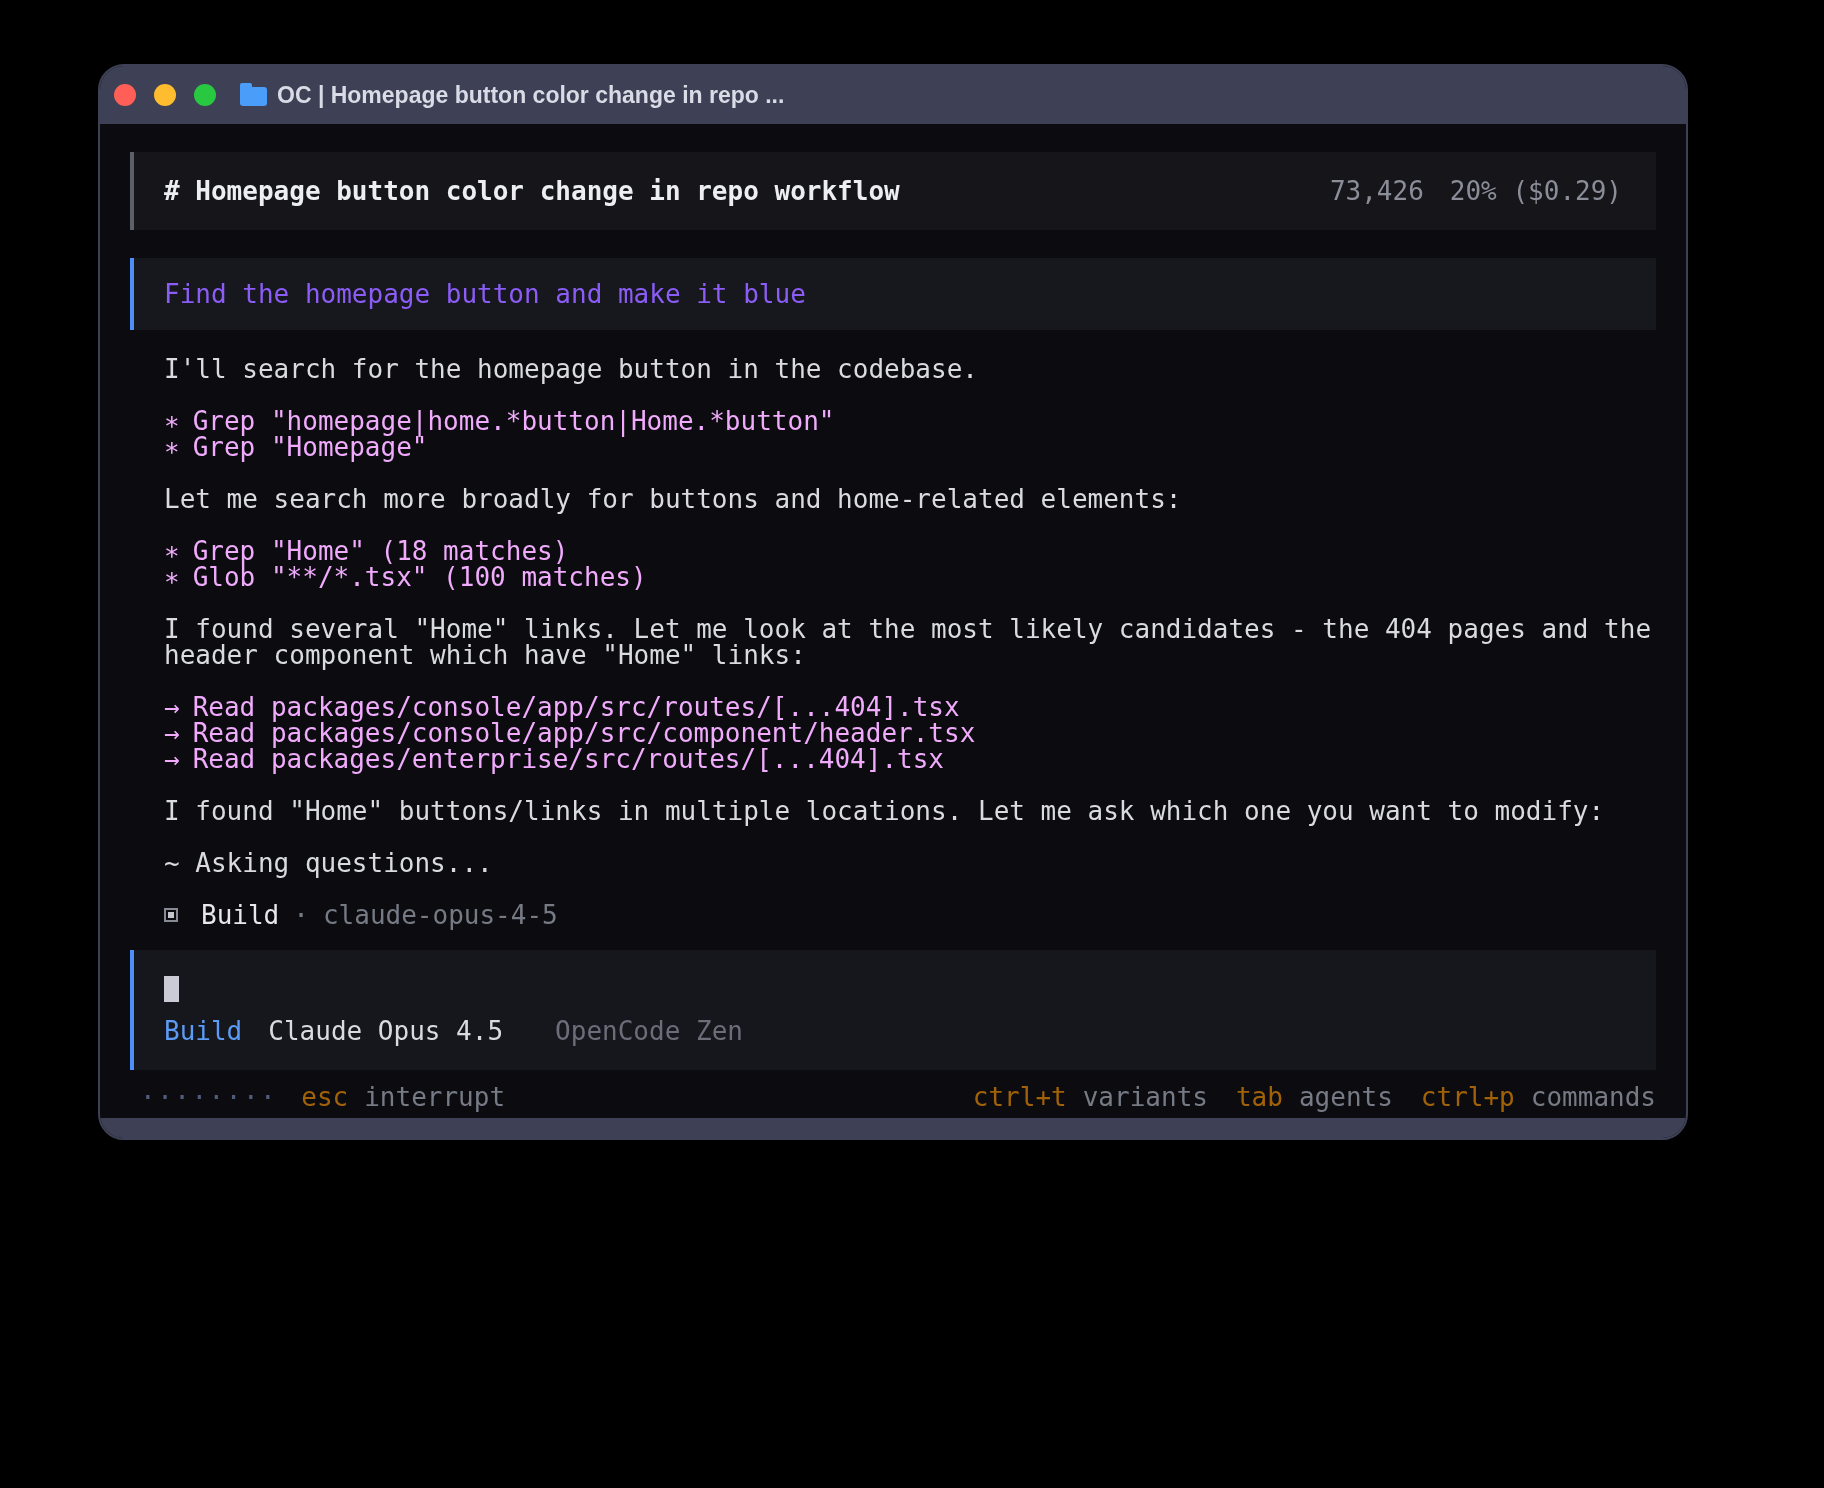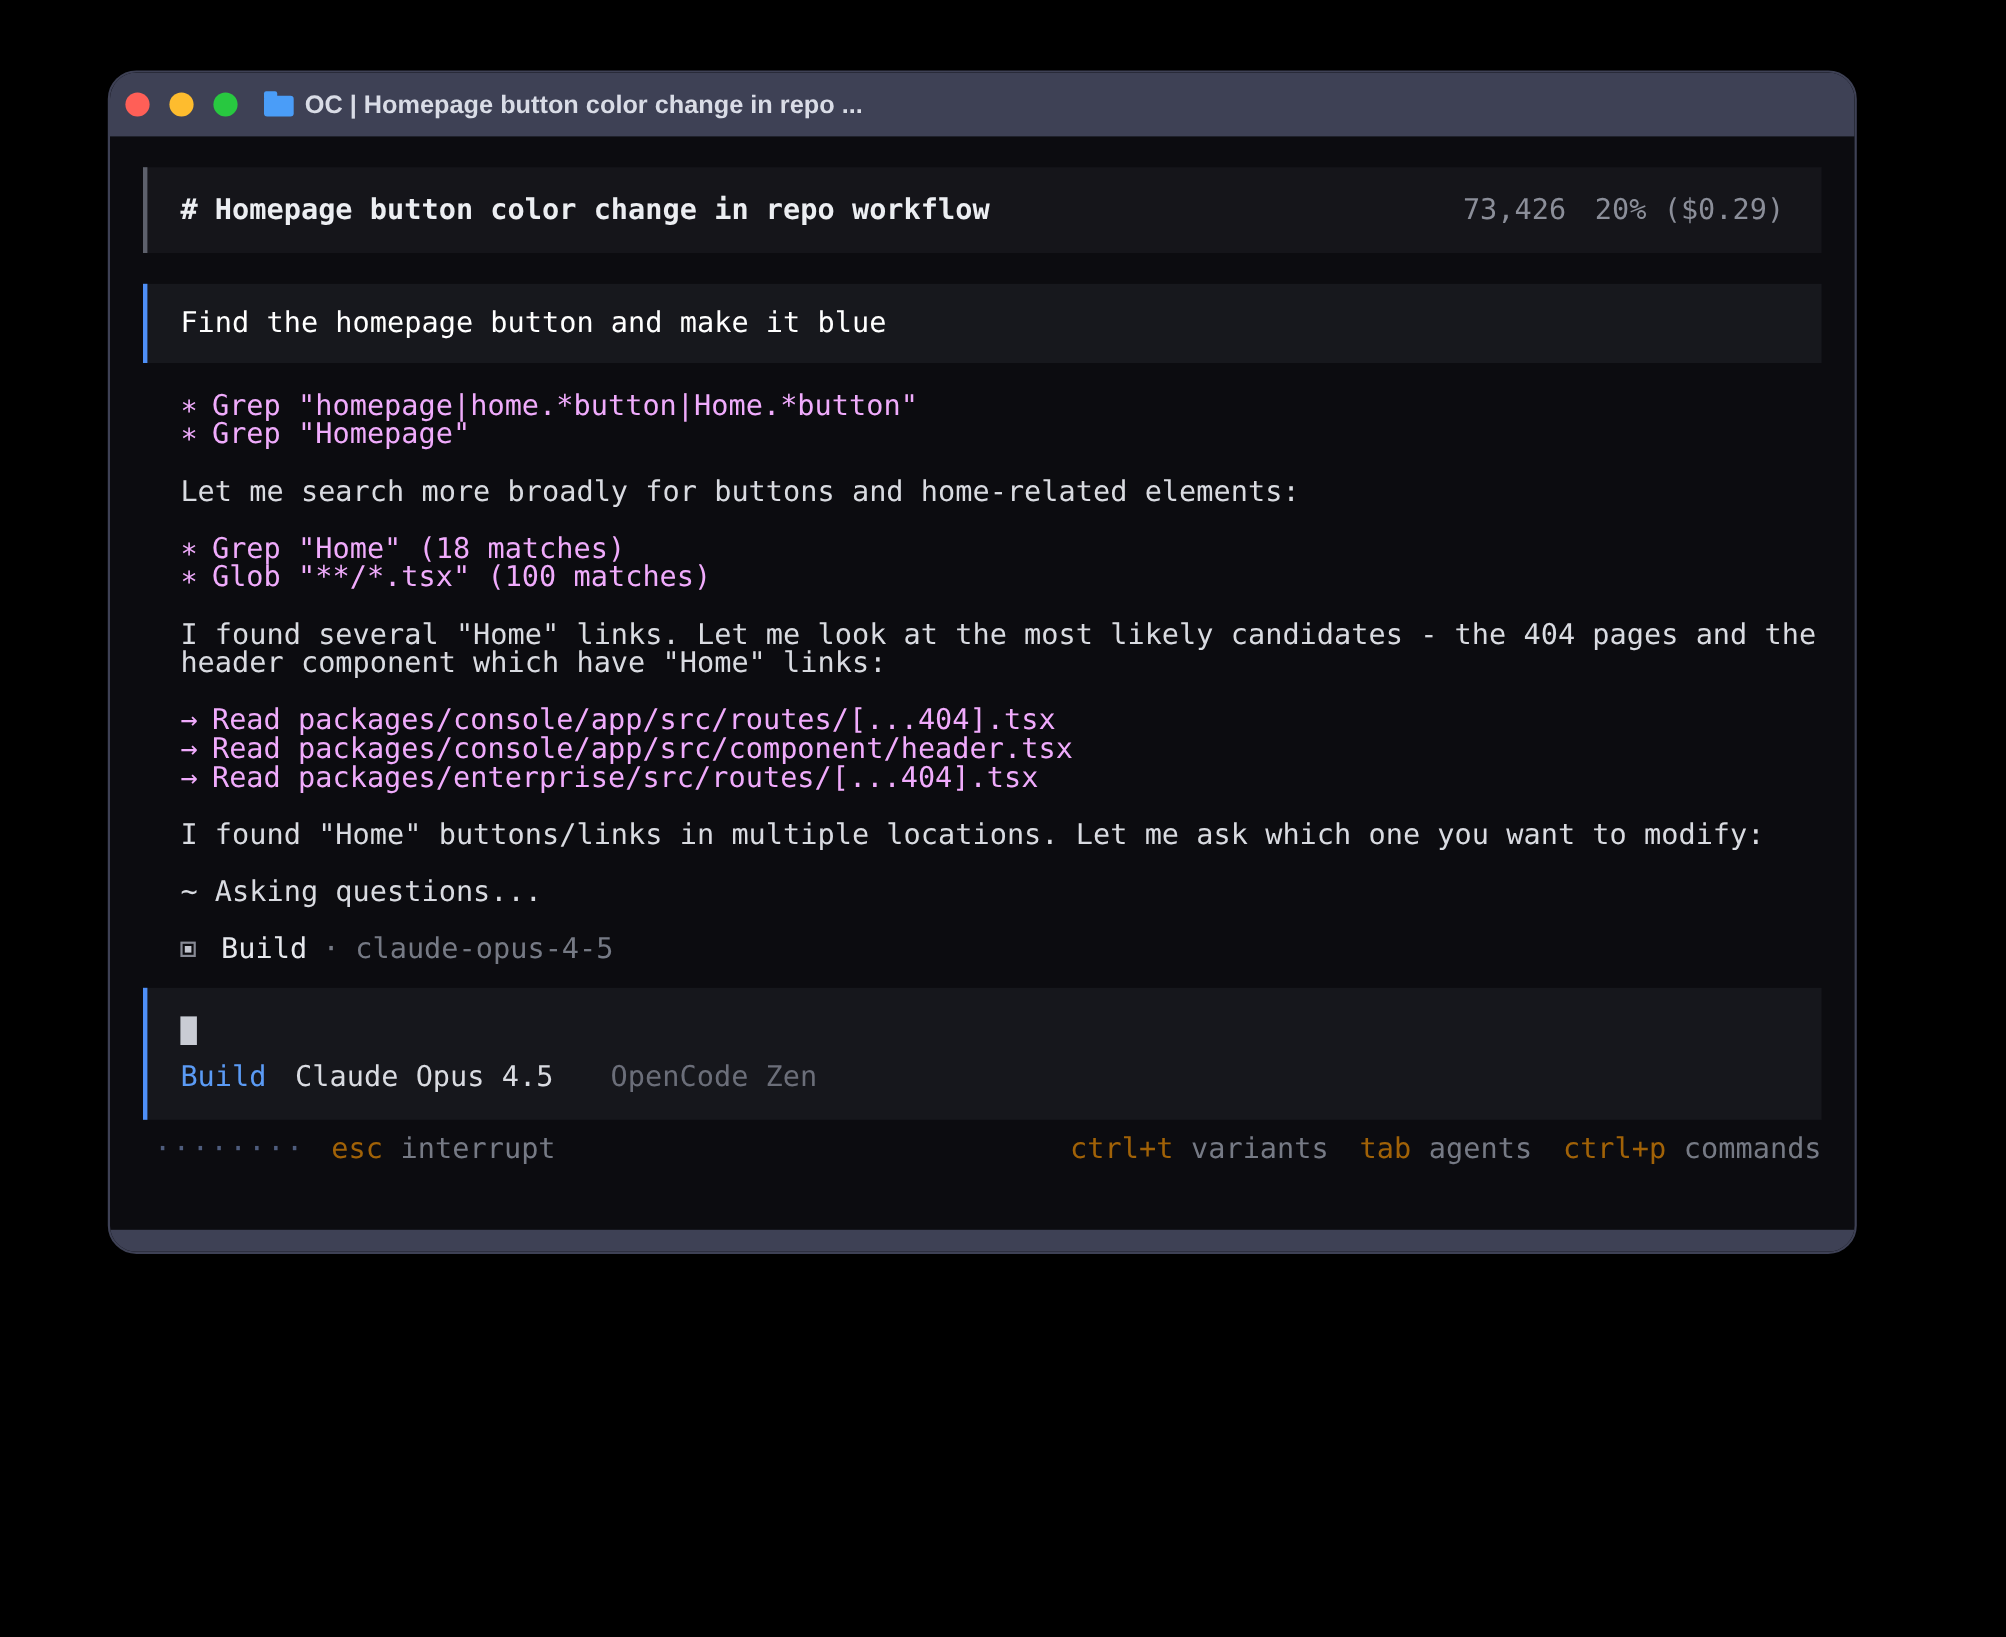--- a/index.html
+++ b/index.html
@@ -84,21 +84,21 @@
   }
   .session-title { font-weight: 700; color: #eceef2; }
   .session-stats { display: flex; gap: 26px; color: #8b8e99; }
   .user-msg {
     background: #17181d;
     border-left: 4px solid #4e8ff7;
     height: 72px;
     padding: 0 34px 0 30px;
     display: flex;
     align-items: center;
-    color: #ffffff;
+    color: #8b5cf6;
     margin-bottom: 26px;
   }
   .chat { padding-left: 34px; }
   .para { margin-bottom: 26px; color: #d9dbe1; }
   .tool-group { margin-bottom: 26px; color: #f0abfc; }
   .tool-prefix { display: inline-block; margin-right: 13px; }
   .status-line { margin-bottom: 26px; color: #d9dbe1; }
   .agent-line { display: flex; align-items: center; margin-bottom: 22px; color: #767a85; }
   .agent-icon {
     position: relative;
@@ -170,20 +170,21 @@
           <span>20% ($0.29)</span>
         </span>
       </div>
 
       <div class="user-msg">
         <span>Find the homepage button and make it blue</span>
       </div>
 
       <div class="chat">
 
+        <div class="para">I'll search for the homepage button in the codebase.</div>
 
         <div class="tool-group">
           <div><span class="tool-prefix">∗</span><span>Grep "homepage|home.*button|Home.*button"</span></div>
           <div><span class="tool-prefix">∗</span><span>Grep "Homepage"</span></div>
         </div>
 
         <div class="para">Let me search more broadly for buttons and home-related elements:</div>
 
         <div class="tool-group">
           <div><span class="tool-prefix">∗</span><span>Grep "Home" (18 matches)</span></div>

